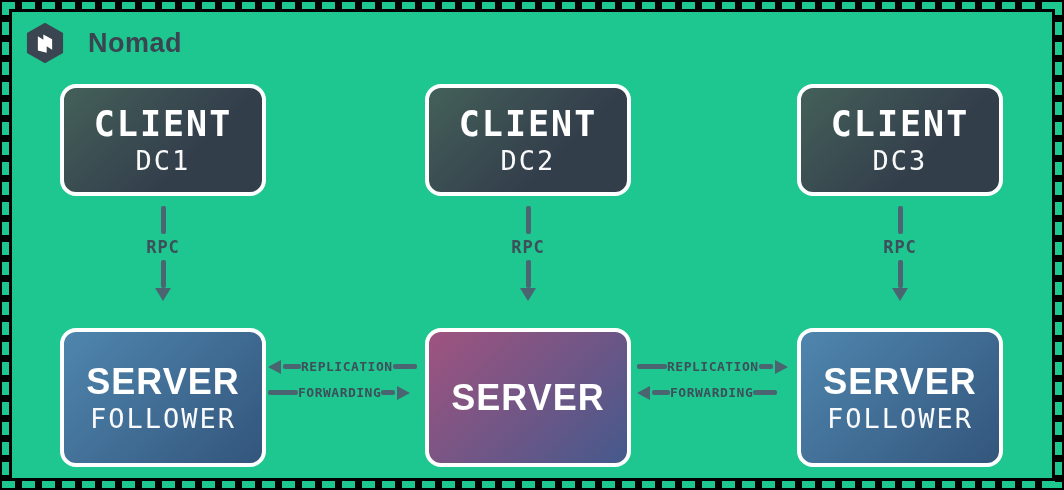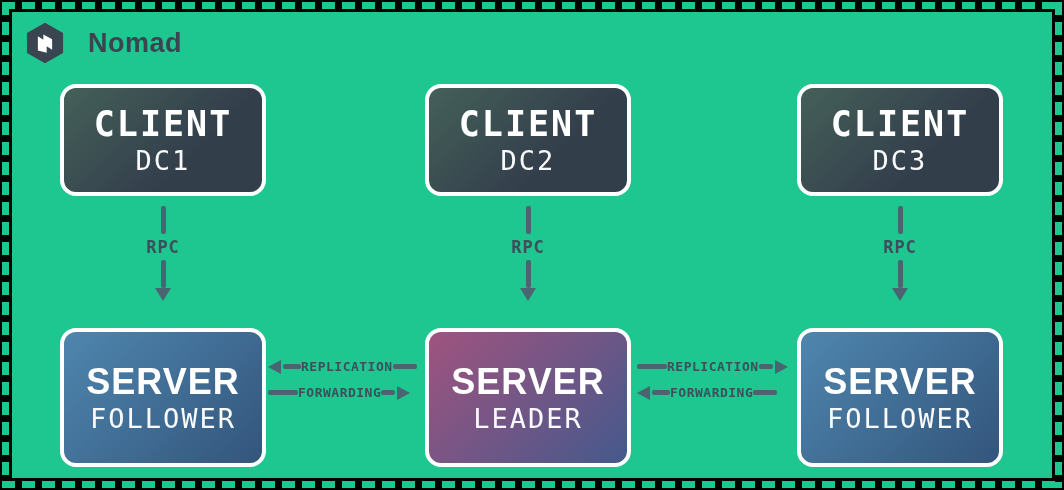--- a/index.html
+++ b/index.html
@@ -133,21 +133,20 @@
   <div class="vstem s2"></div>
   <div class="vhead"></div>
 </div>
 
 <div class="box server follower" style="left:60px">
   <div class="server-title">SERVER</div>
   <div class="box-sub mono">FOLLOWER</div>
 </div>
 <div class="box server leader" style="left:425px">
   <div class="server-title">SERVER</div>
-  <div class="box-sub mono">LEADER</div>
 </div>
 <div class="box server follower" style="left:797px">
   <div class="server-title">SERVER</div>
   <div class="box-sub mono">FOLLOWER</div>
 </div>
 
 <div class="hlinks" style="left:268px;width:155px">
   <div class="hrow">
     <span class="pair">
       <span class="head-left"></span>

